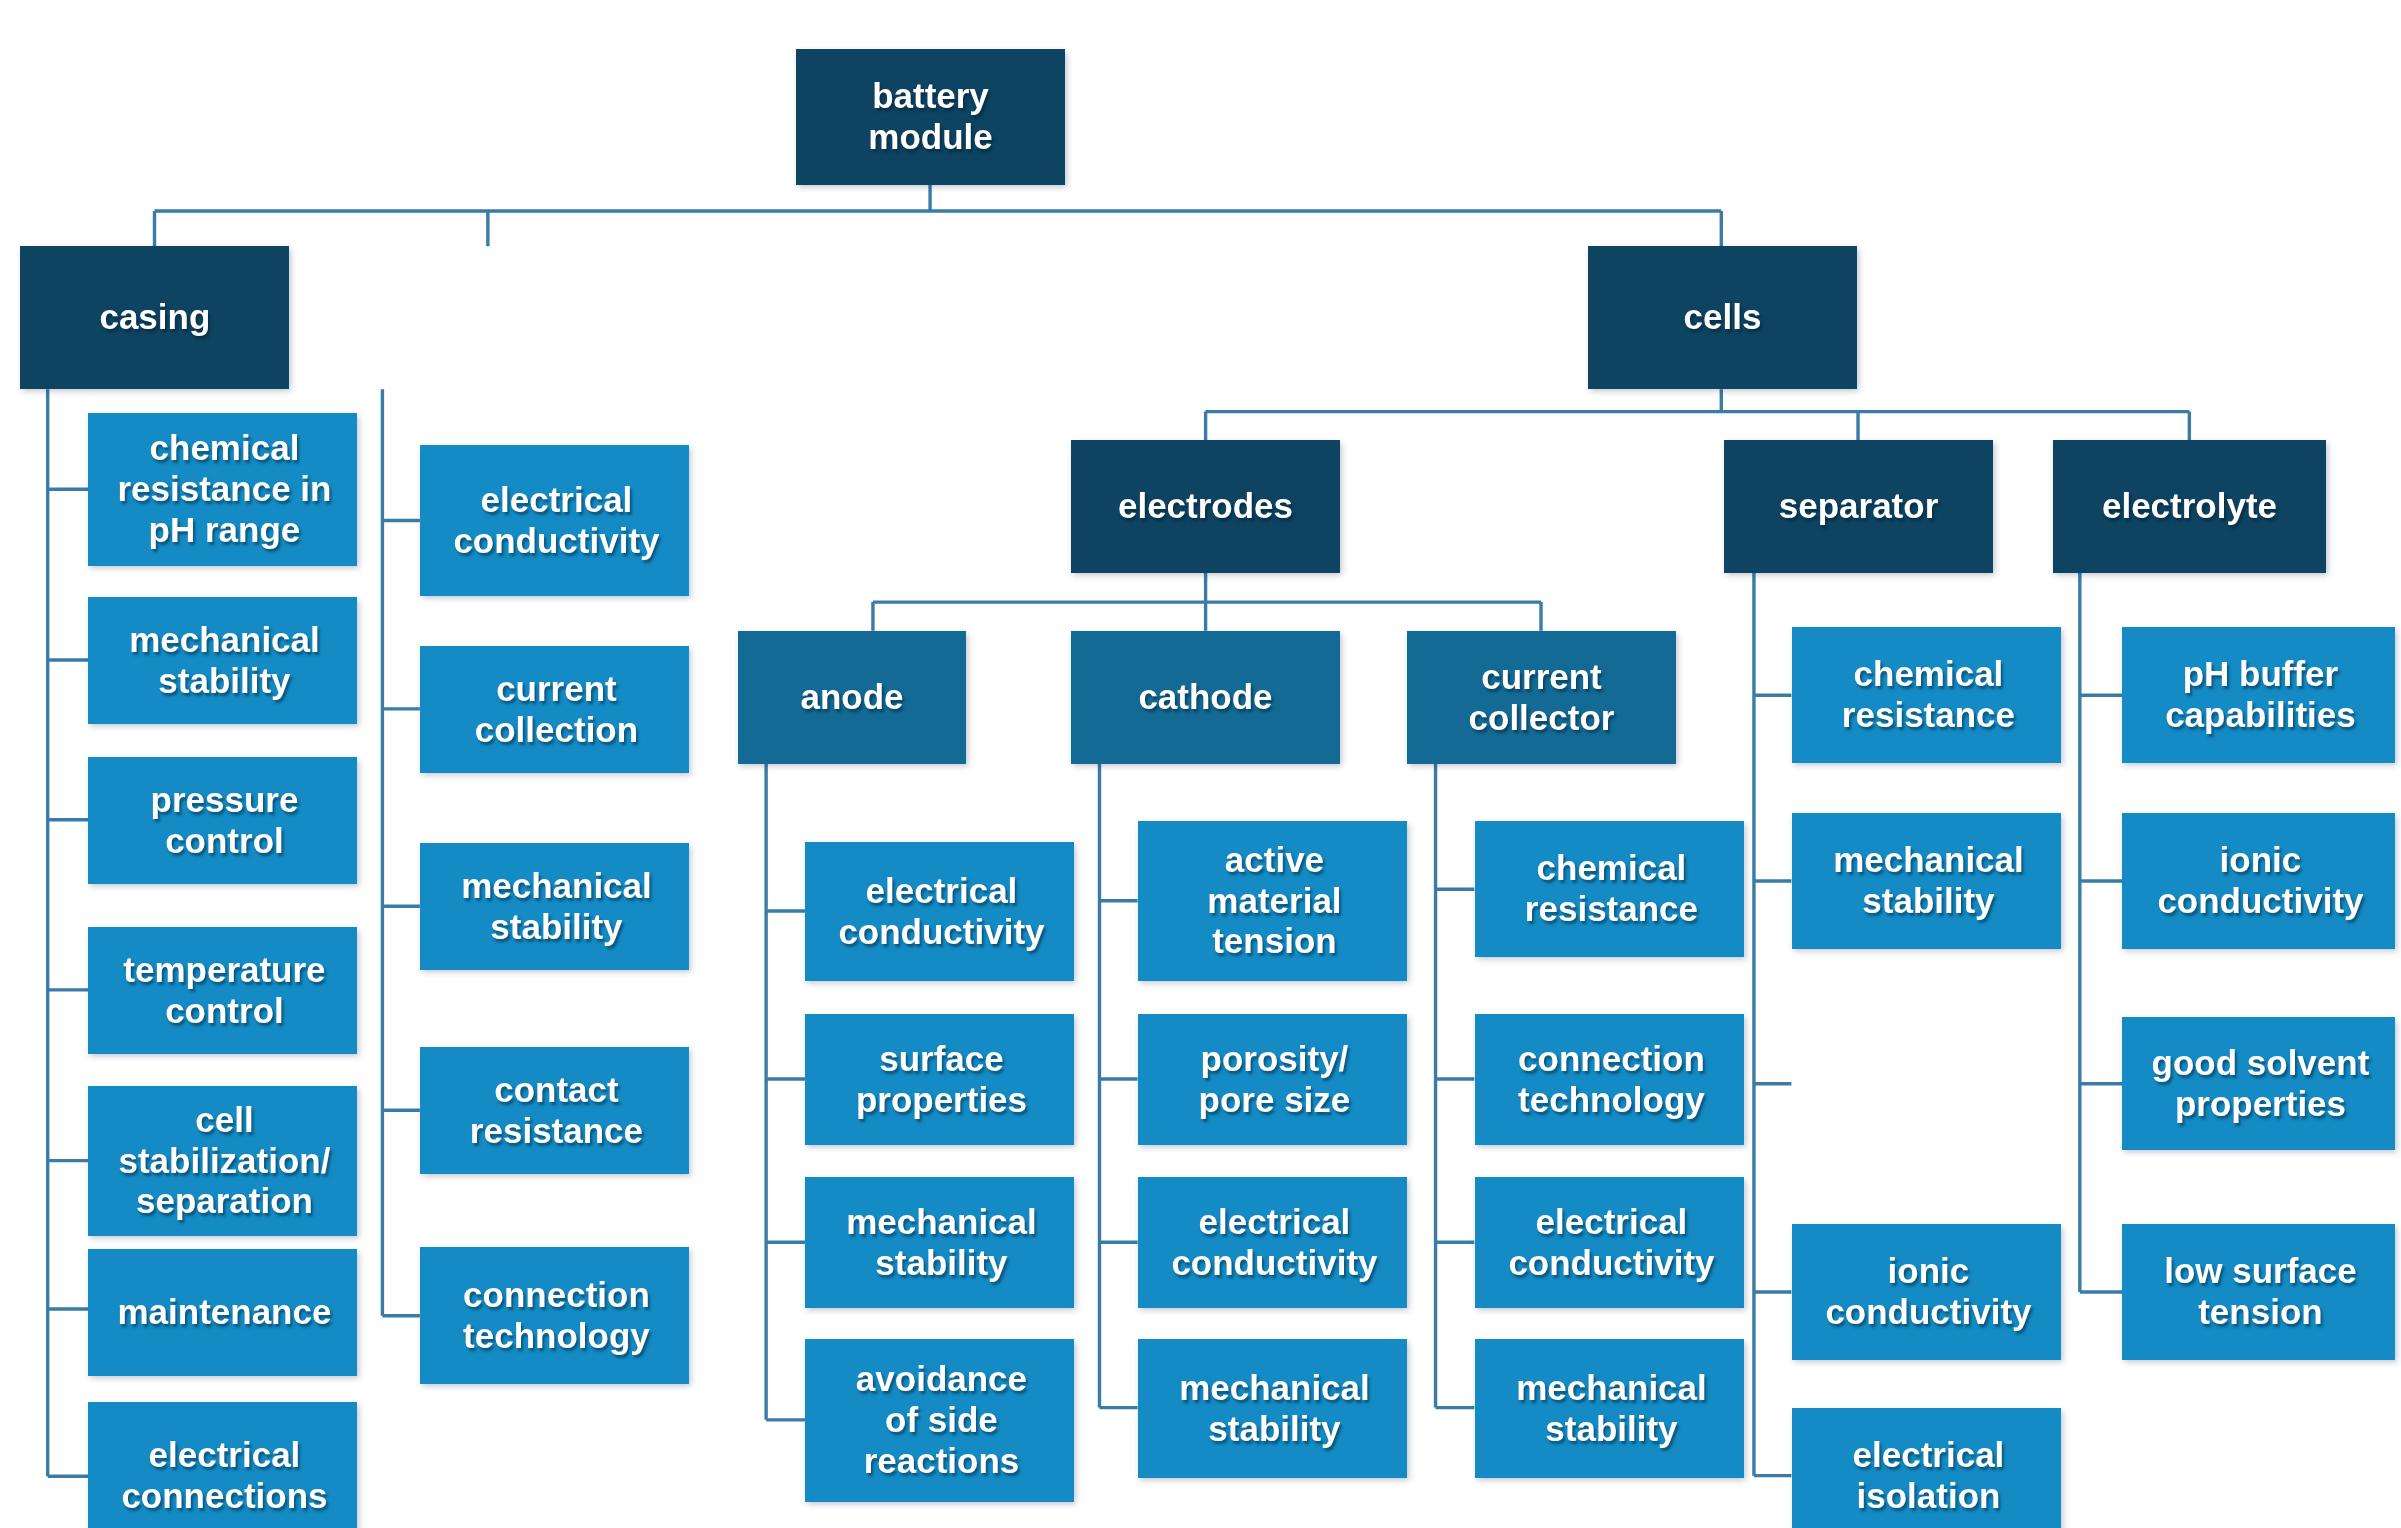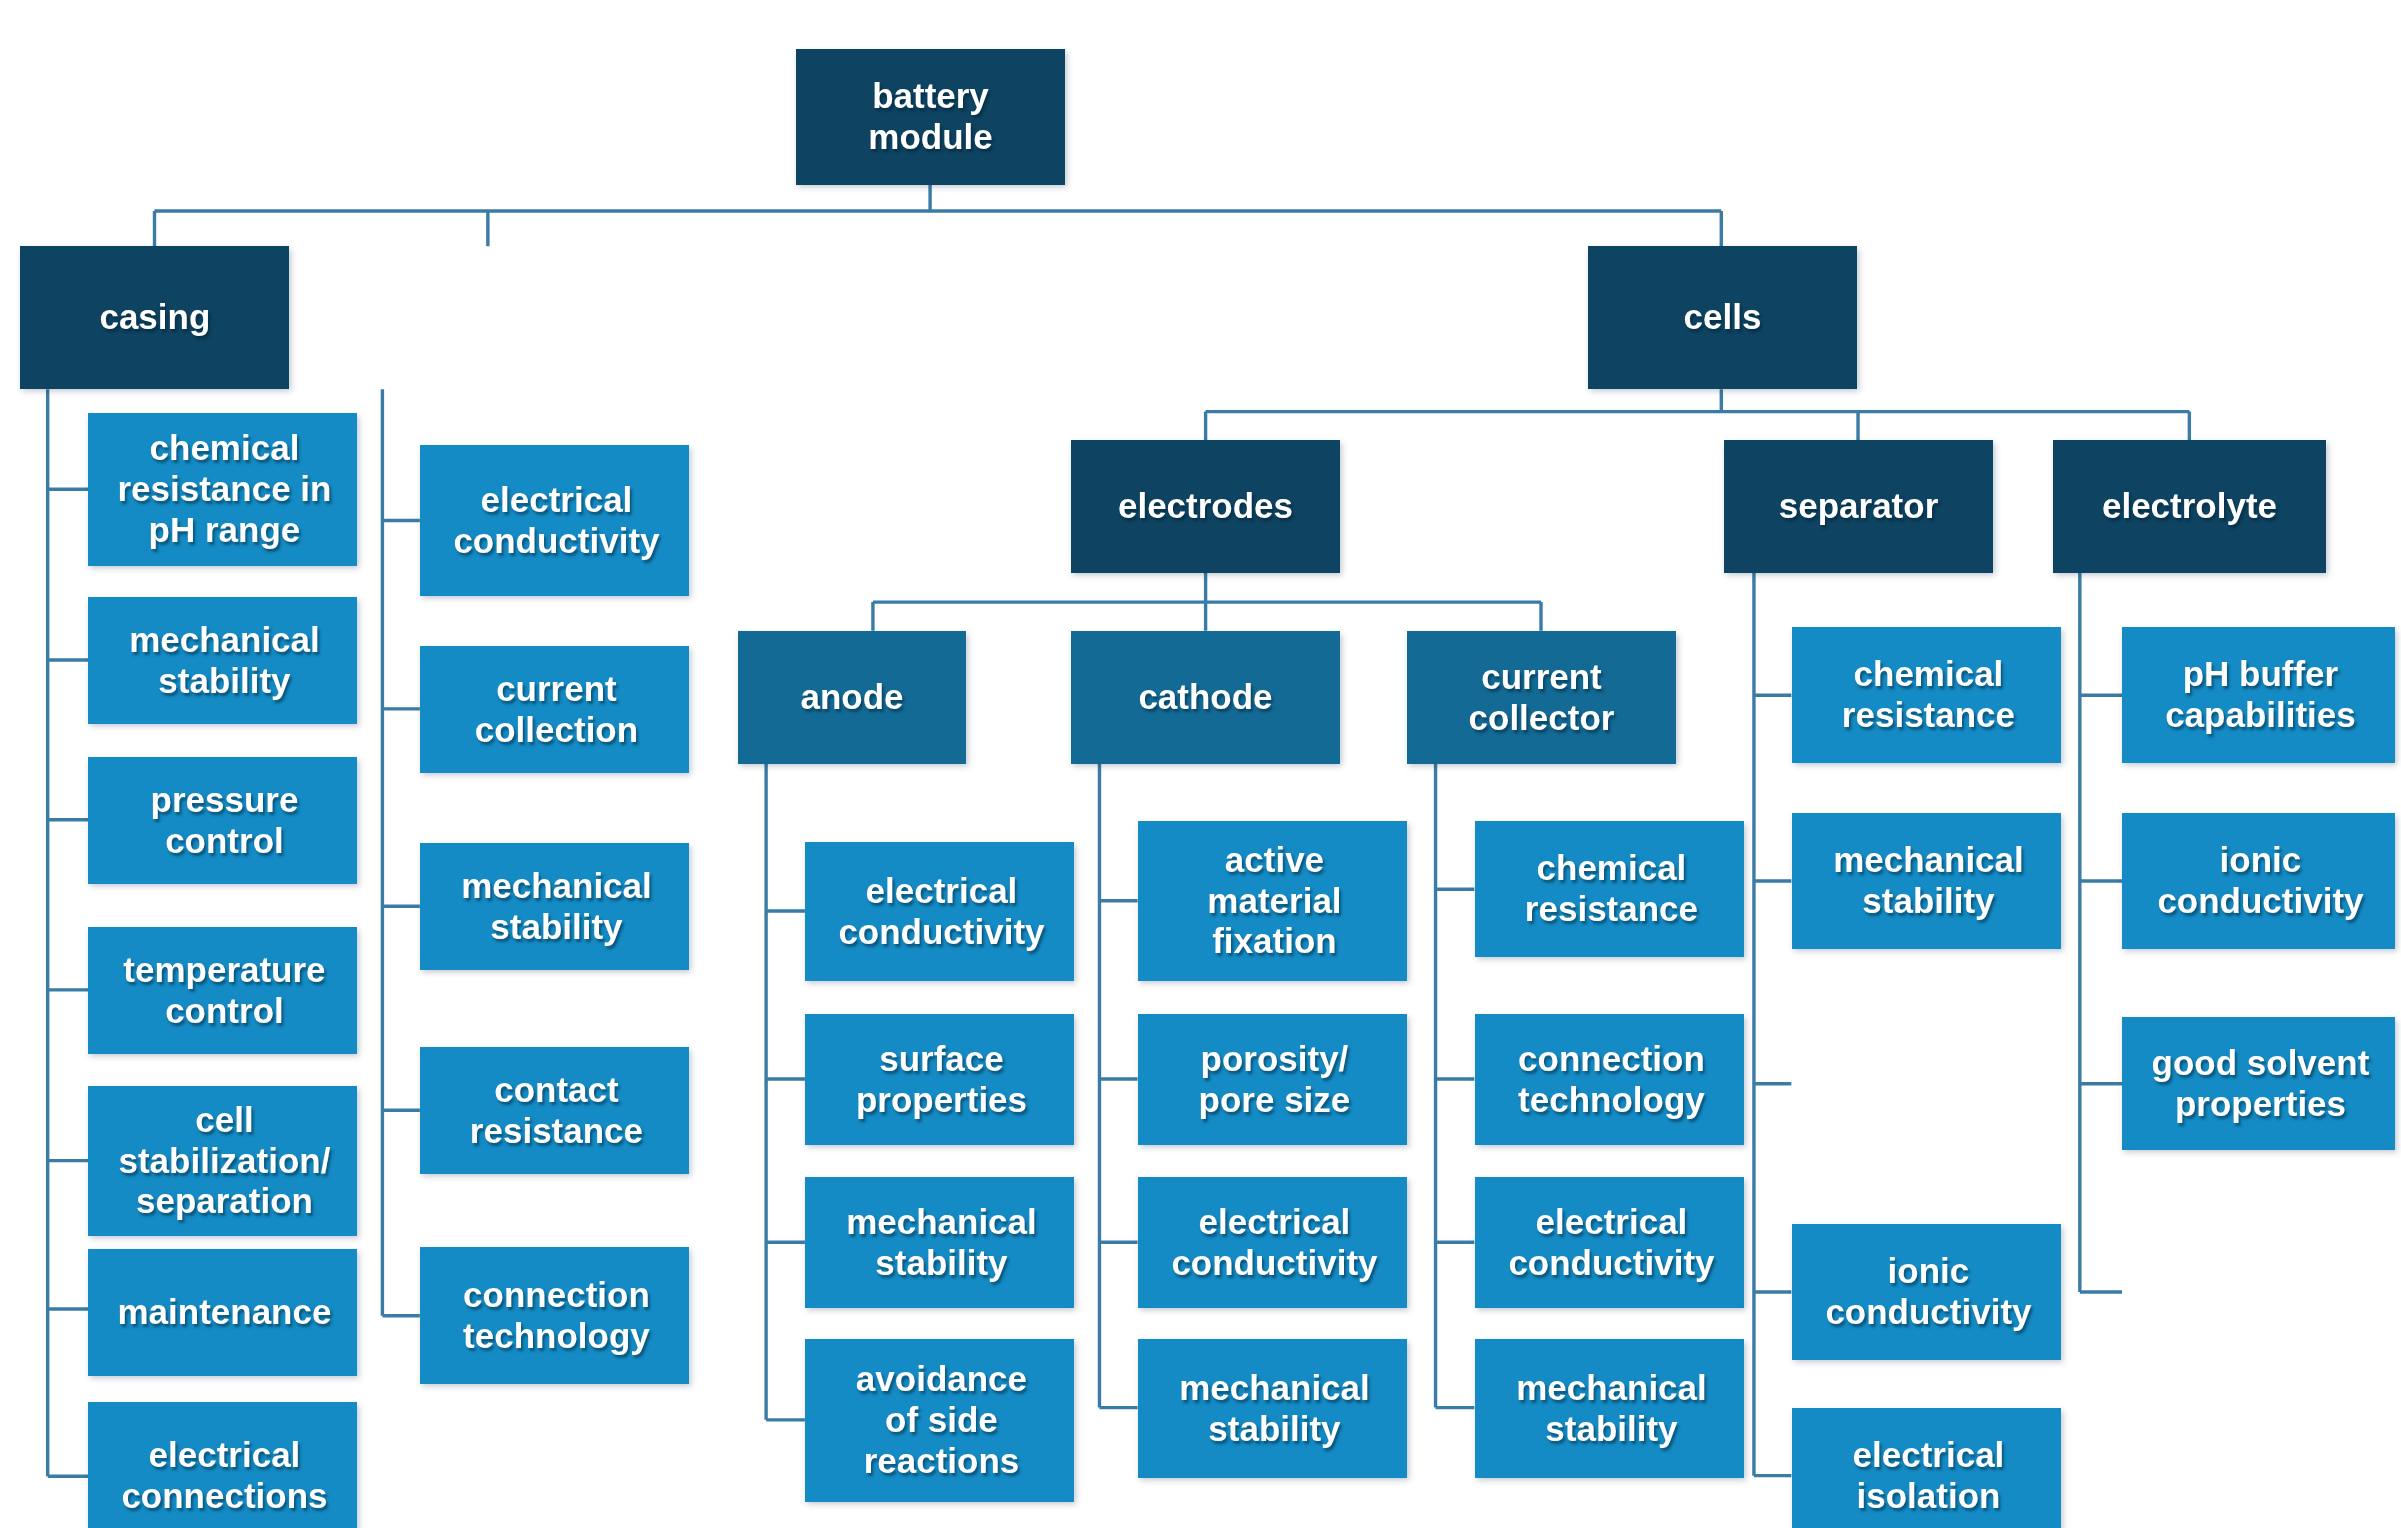--- a/index.html
+++ b/index.html
@@ -104,21 +104,21 @@
   <div class="node leaf" style="left:805px;top:982px;width:269px;height:131px">surface
 properties</div>
   <div class="node leaf" style="left:805px;top:1145px;width:269px;height:131px">mechanical
 stability</div>
   <div class="node leaf" style="left:805px;top:1307px;width:269px;height:163px">avoidance
 of side
 reactions</div>
 
   <div class="node leaf" style="left:1138px;top:789px;width:269px;height:160px">active
 material
-fixation</div>
+tension</div>
   <div class="node leaf" style="left:1138px;top:982px;width:269px;height:131px">porosity/
 pore size</div>
   <div class="node leaf" style="left:1138px;top:1145px;width:269px;height:131px">electrical
 conductivity</div>
   <div class="node leaf" style="left:1138px;top:1307px;width:269px;height:139px">mechanical
 stability</div>
 
   <div class="node leaf" style="left:1475px;top:789px;width:269px;height:136px">chemical
 resistance</div>
   <div class="node leaf" style="left:1475px;top:982px;width:269px;height:131px">connection
@@ -136,15 +136,17 @@
 conductivity</div>
   <div class="node leaf" style="left:1792px;top:1376px;width:269px;height:136px">electrical
 isolation</div>
 
   <div class="node leaf" style="left:2122px;top:595px;width:273px;height:136px">pH buffer
 capabilities</div>
   <div class="node leaf" style="left:2122px;top:781px;width:273px;height:136px">ionic
 conductivity</div>
   <div class="node leaf" style="left:2122px;top:985px;width:273px;height:133px">good solvent
 properties</div>
+  <div class="node leaf" style="left:2122px;top:1192px;width:273px;height:136px">low surface
+tension</div>
 
 </div>
 
 
 </body></html>

